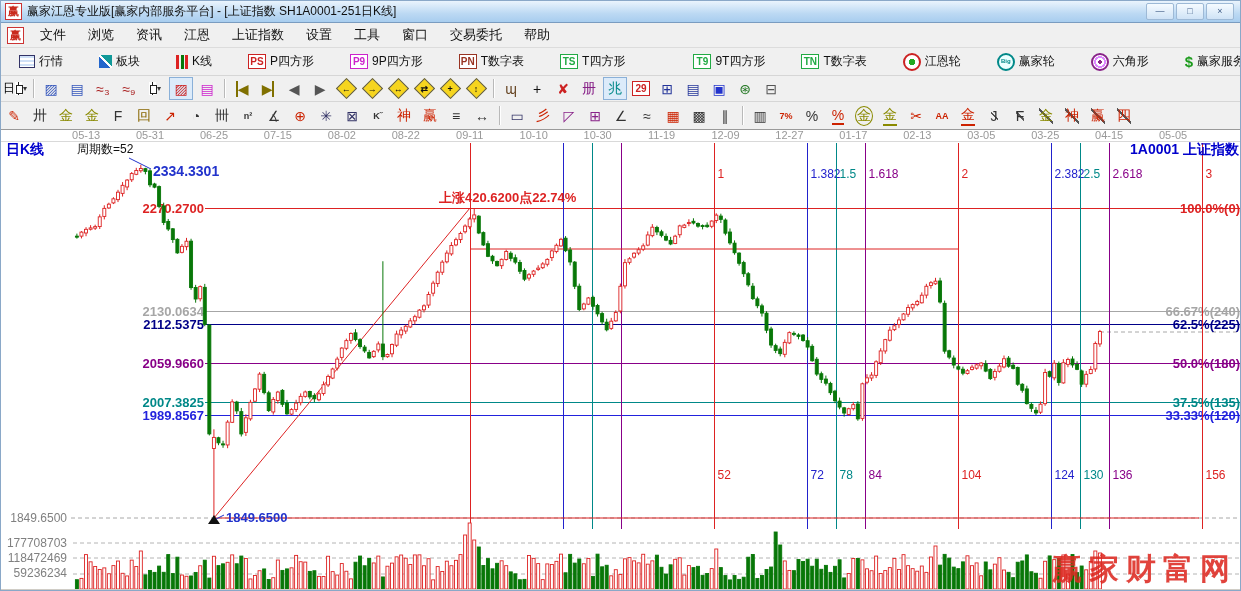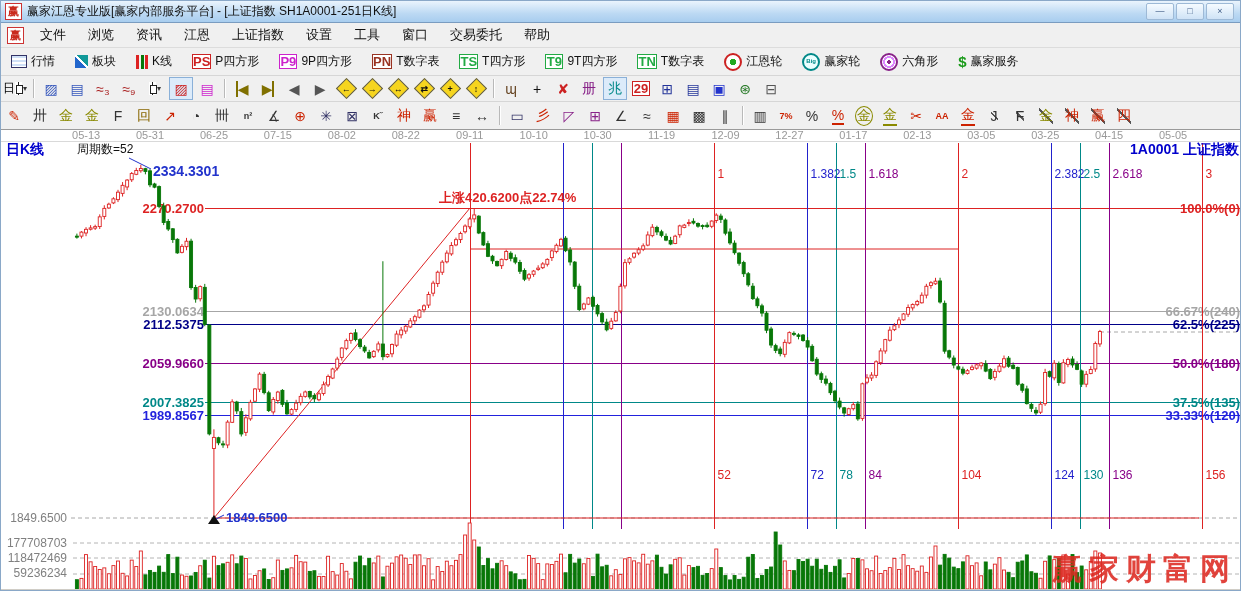--- a/index.html
+++ b/index.html
@@ -12,25 +12,25 @@
   .win-btn{width:26px;height:15px;font-size:9px;line-height:14px;text-align:center;color:#44618a;background:linear-gradient(#f6fbff,#cfe3f6);border:1px solid #9db9d6;border-radius:2px;}
   
   .menubar{position:absolute;left:0;top:22px;width:100%;height:25px;background:#f0f0f0;border-bottom:1px solid #dcdcdc;display:flex;align-items:center;font-size:13px;color:#111;box-sizing:border-box;}
   .menubar .app-ico{margin-left:6px;}
   .menu-item{padding:3px 11px;cursor:default;}
   
   .tbar{position:absolute;left:0;width:100%;background:#f0f0f0;display:flex;align-items:center;box-sizing:border-box;border-bottom:1px solid #d6d6d6;}
   #tb1{top:47px;height:28px;}
   #tb2{top:75px;height:26px;}
   #tb3{top:101px;height:28px;border-bottom:1px solid #9a9a9a;}
-  .tb-item{display:flex;align-items:center;gap:4px;padding:2px 10px;font-size:12px;color:#111;white-space:nowrap;}
+  .tb-item{display:flex;align-items:center;gap:4px;padding:2px 18px;font-size:12px;color:#111;white-space:nowrap;}
   .tb-btn{display:flex;align-items:center;justify-content:center;min-width:22px;height:21px;margin:0 1px;font-size:14px;border:1px solid transparent;}
   .tb-btn.pressed{background:#dcebfa;border:1px solid #8ab0d8;}
   .sep{width:1px;height:19px;background:#b9b9b9;box-shadow:1px 0 0 #fff;margin:0 4px;}
-  .badge{display:inline-block;min-width:16px;height:13px;border:1px solid currentColor;font-size:13px;font-weight:bold;line-height:13px;text-align:center;background:#fff;}
+  .badge{display:inline-block;min-width:16px;height:13px;border:1px solid currentColor;font-size:10px;font-weight:bold;line-height:13px;text-align:center;background:#fff;}
   .ic{display:inline-block;}
   .ic-table{width:14px;height:11px;border:1px solid #336;background:repeating-linear-gradient(#cfe0f7 0 2px,#fff 2px 4px);}
   .ic-blocks{width:13px;height:13px;background:linear-gradient(45deg,#2266cc 45%,#fff 45%,#fff 55%,#119999 55%);}
   .ic-candles{width:12px;height:14px;background:linear-gradient(90deg,#d22 0 3px,transparent 3px 5px,#087708 5px 8px,transparent 8px 9px,#d22 9px 12px);}
   .ic-wheel{width:14px;height:14px;border-radius:50%;border:2px solid #c22;background:radial-gradient(circle,#2a2 0 3px,#fff 3px);}
   .ic-bigwheel{width:14px;height:14px;border-radius:50%;border:2px solid #088;background:#eaffff;color:#088;font-size:6px;line-height:13px;text-align:center;font-weight:bold;}
   .ic-hexring{width:14px;height:14px;border-radius:50%;border:2px solid #828;background:radial-gradient(circle,#828 0 2px,#fff 2px 4px,#d8f 4px 6px,#fff 6px);}
   .ic-dollar{color:#1a9a1a;font-weight:bold;font-size:15px;}
   .dmd{width:13px;height:13px;background:#f6d51f;border:1px solid #555;transform:rotate(45deg);display:flex;align-items:center;justify-content:center;margin:0 2px;}
   .dmd span{transform:rotate(-45deg);font-size:9px;color:#111;font-weight:bold;}
@@ -82,21 +82,21 @@
       </span>
       <span class="tb-item">
         <span class="badge" style="color: rgb(153, 51, 34);">PN</span>
         <span>T数字表</span>
       </span>
       <span class="tb-item">
         <span class="badge" style="color: rgb(34, 170, 68);">TS</span>
         <span>T四方形</span>
       </span>
       <span class="tb-item">
-        <span class="badge" style="color: rgb(34, 170, 68);">T9</span>
+        <span class="badge" style="color: rgb(34, 170, 68); margin-left: 32px;">T9</span>
         <span>9T四方形</span>
       </span>
       <span class="tb-item">
         <span class="badge" style="color: rgb(34, 170, 68);">TN</span>
         <span>T数字表</span>
       </span>
       <span class="tb-item">
         <span class="ic ic-wheel"></span>
         <span>江恩轮</span>
       </span>

